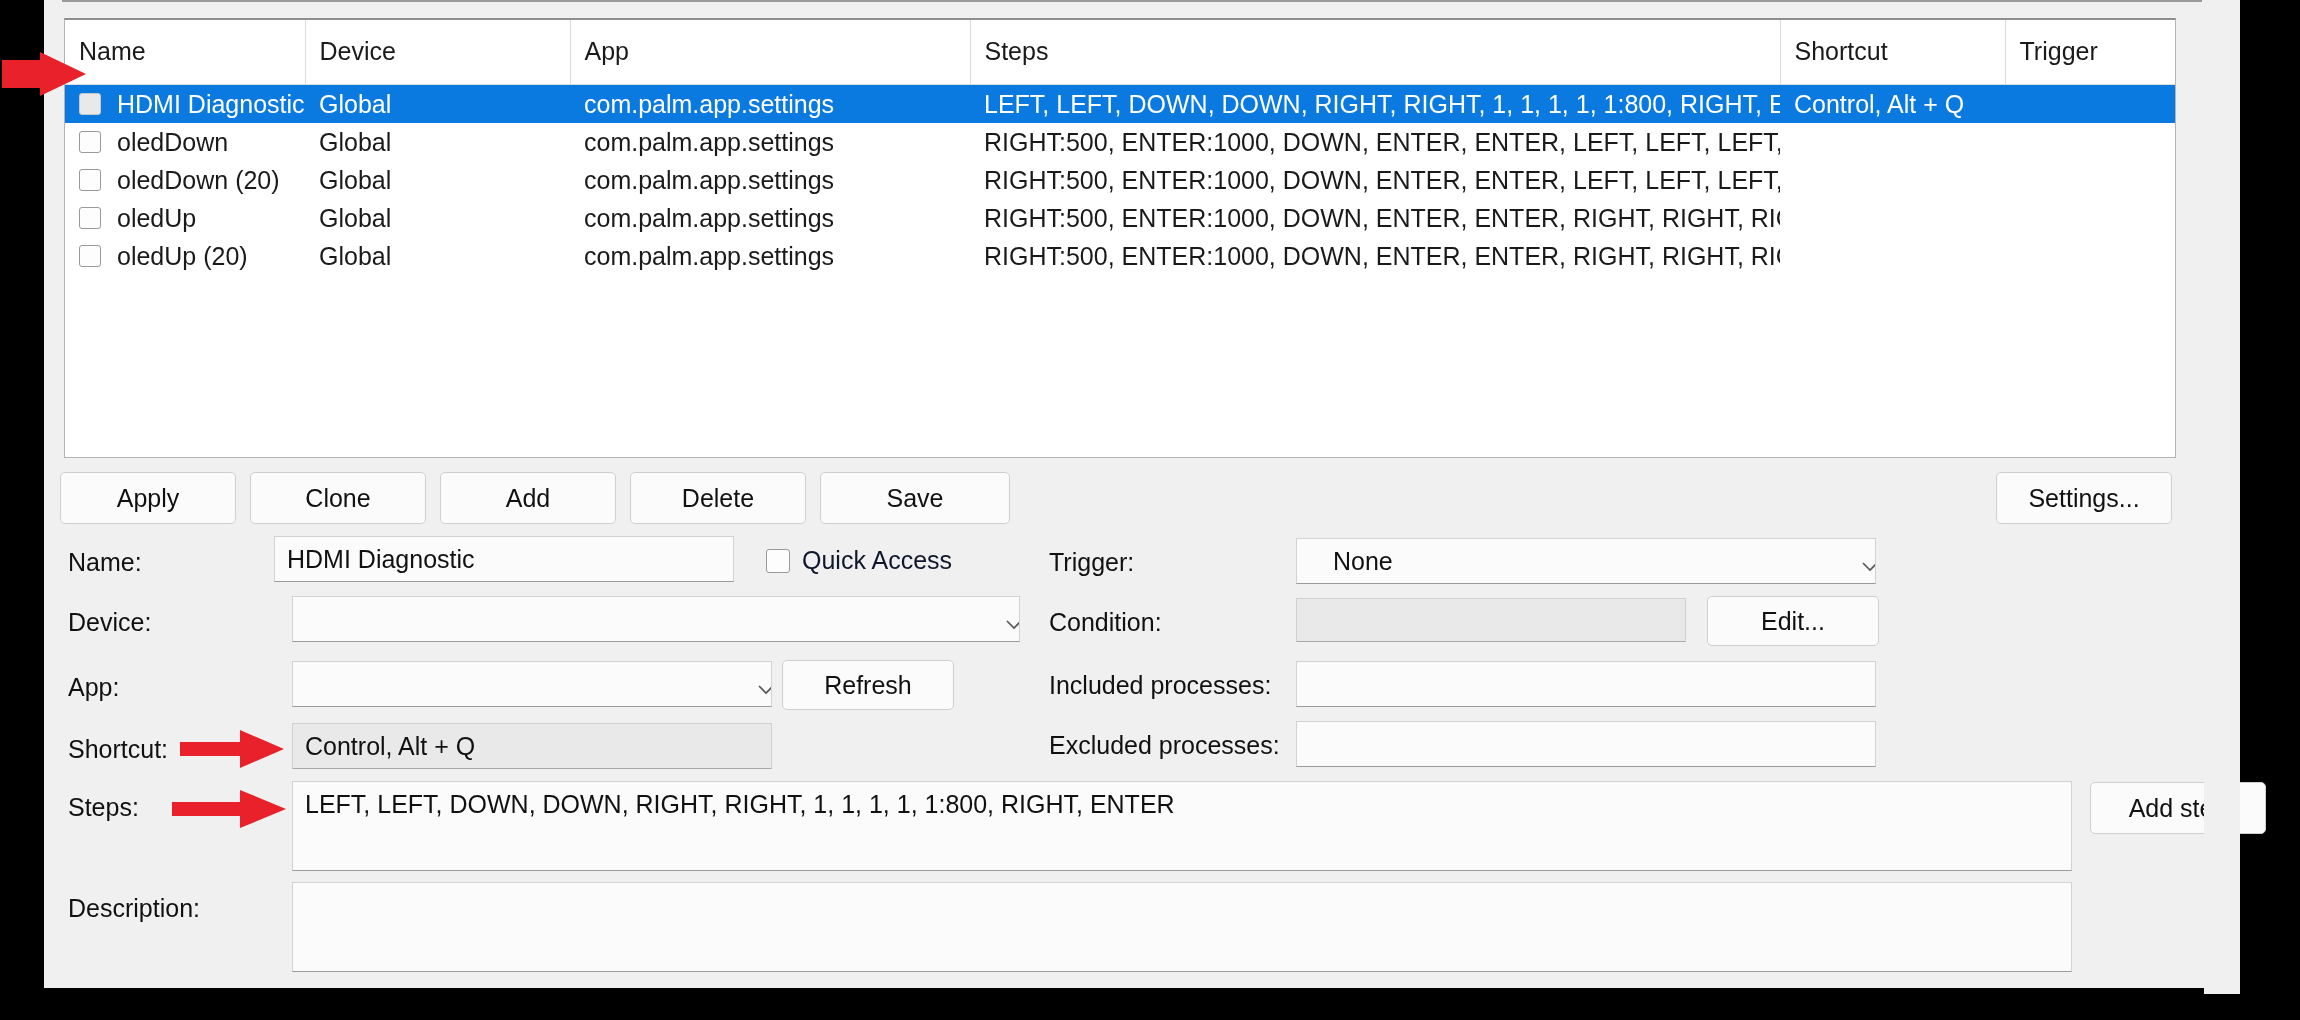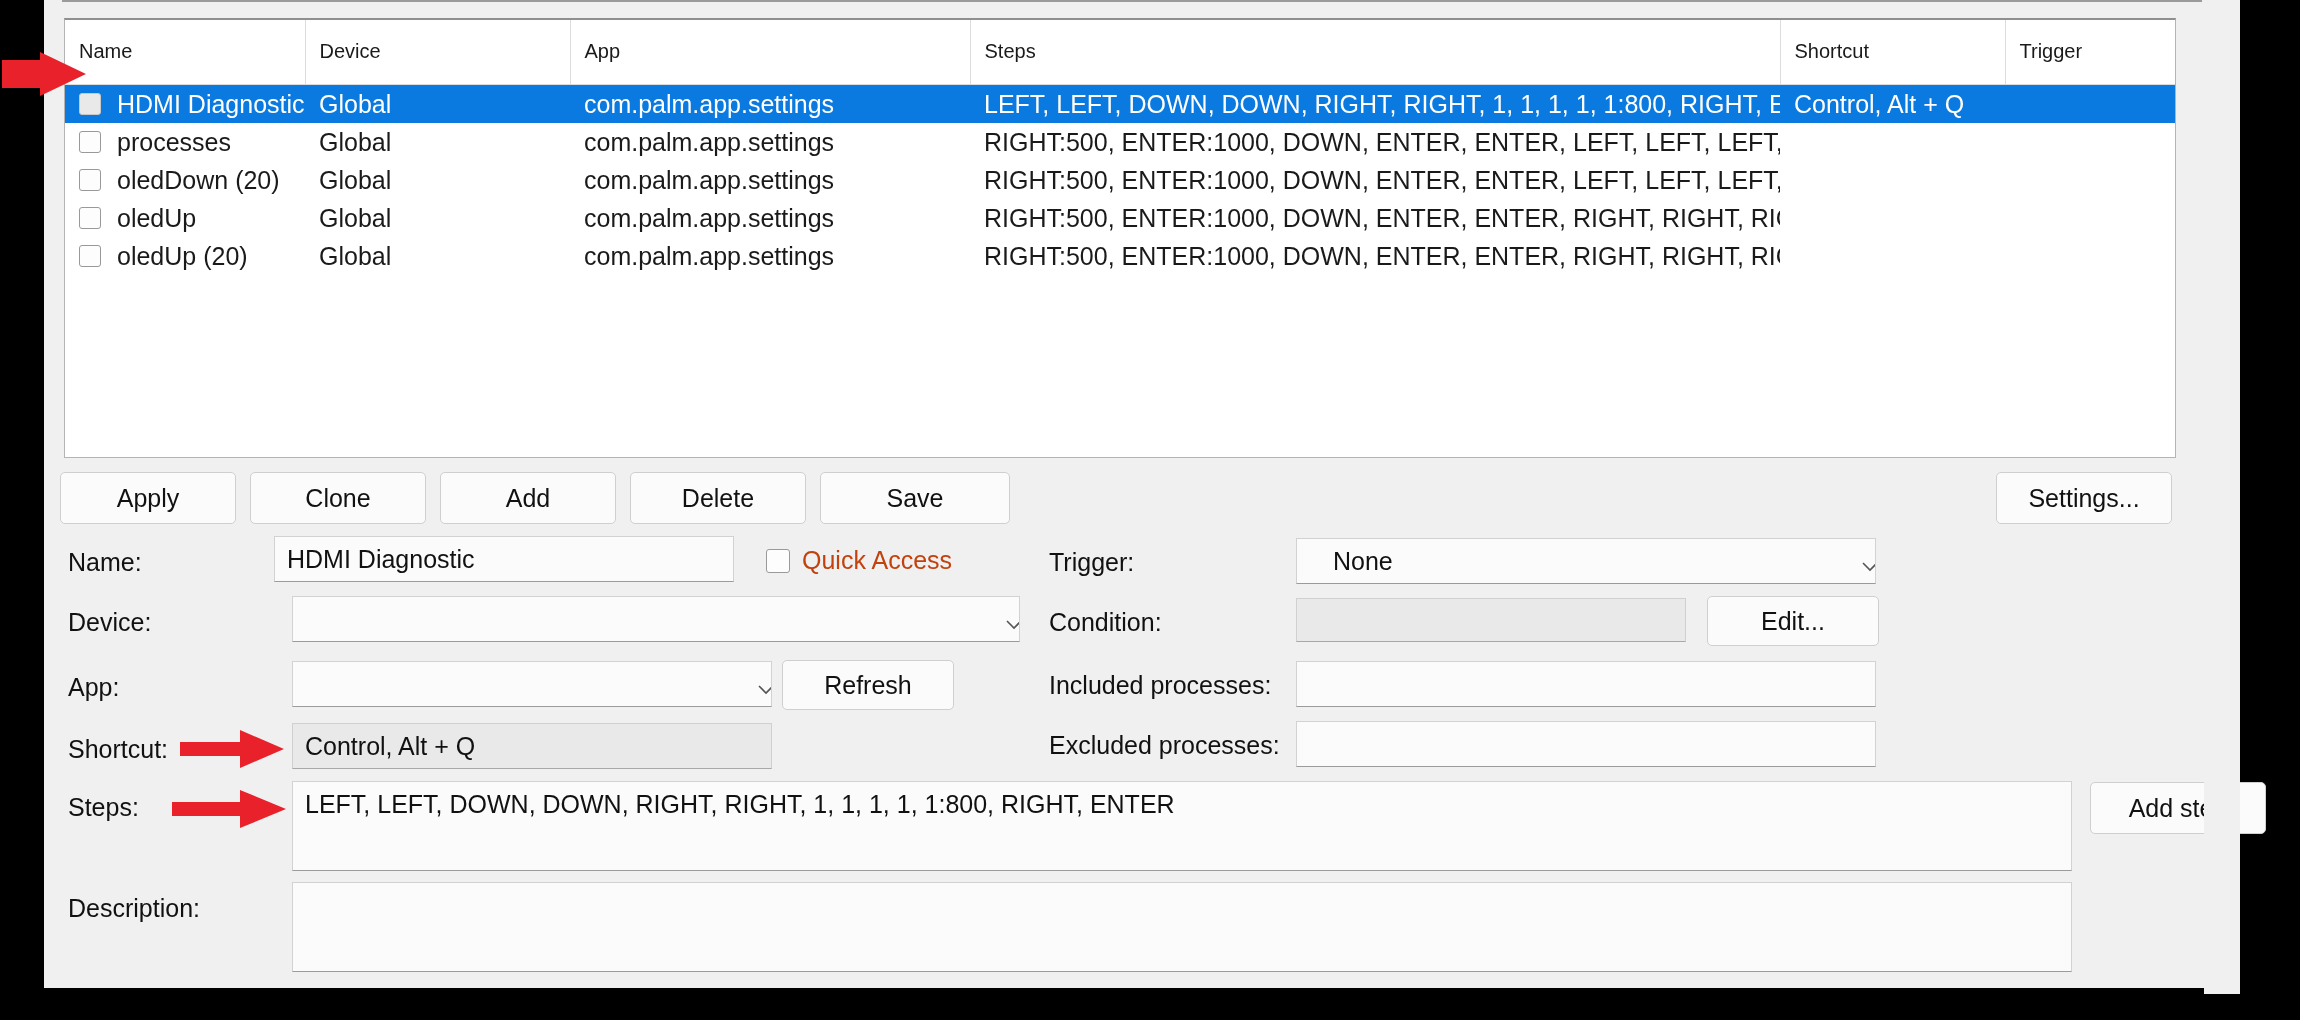--- a/index.html
+++ b/index.html
@@ -28,21 +28,21 @@
   }
 
   
   .table-wrap{
     position:absolute;left:20px;top:12px;width:2112px;height:440px;
     border:1px solid #b4b4b4;border-top:2px solid #8f8f8f;background:#fff;
     box-sizing:border-box;
   }
   .table{width:100%;border-collapse:collapse;table-layout:fixed;}
   .table th{
-    font-weight:400;font-size:20px;color:#1a1a1a;text-align:left;
+    font-weight:400;font-size:25px;color:#1a1a1a;text-align:left;
     padding:8px 0 10px 14px;height:46px;vertical-align:middle;
     border-right:1px solid #dcdcdc;border-bottom:1px solid #dcdcdc;
     background:#fff;white-space:nowrap;overflow:hidden;
   }
   .table th:last-child{border-right:none;}
   .table td{
     font-size:25px;color:#1a1a1a;
     padding:0 0 0 14px;height:38px;vertical-align:middle;
     white-space:nowrap;overflow:hidden;text-overflow:clip;
     border:none;
@@ -89,21 +89,21 @@
     position:absolute;right:14px;top:50%;transform:translateY(-50%);
     width:0;height:0;pointer-events:none;
   }
   .chev svg{display:block;}
 
   .checkbox-row{position:absolute;display:flex;align-items:center;gap:12px;}
   .cbox{
     width:24px;height:24px;border:1.6px solid #9a9a9a;border-radius:3px;
     background:#fdfdfd;box-sizing:border-box;flex:none;
   }
-  .cbox-label{font-size:25px;color:#c2410c;white-space:nowrap;}
+  .cbox-label{font-size:25px;color:#0f172a;white-space:nowrap;}
 
   
   .arrow{position:absolute;pointer-events:none;}
 </style>
 </head>
 <body>
 
 <div id="root">
 
   <div class="app-window">
@@ -140,21 +140,21 @@
               <td>Global</td>
               <td>com.palm.app.settings</td>
               <td>LEFT, LEFT, DOWN, DOWN, RIGHT, RIGHT, 1, 1, 1, 1, 1:800, RIGHT, ENTER</td>
               <td>Control, Alt + Q</td>
               <td></td>
             </tr>
 
             <tr>
               <td class="c-name">
                 <span class="row-check"></span>
-                <span class="cell-ellipsis">processes</span>
+                <span class="cell-ellipsis">oledDown</span>
               </td>
               <td>Global</td>
               <td>com.palm.app.settings</td>
               <td>RIGHT:500, ENTER:1000, DOWN, ENTER, ENTER, LEFT, LEFT, LEFT, LEFT, LEFT,…</td>
               <td></td>
               <td></td>
             </tr>
 
             <tr>
               <td class="c-name">

